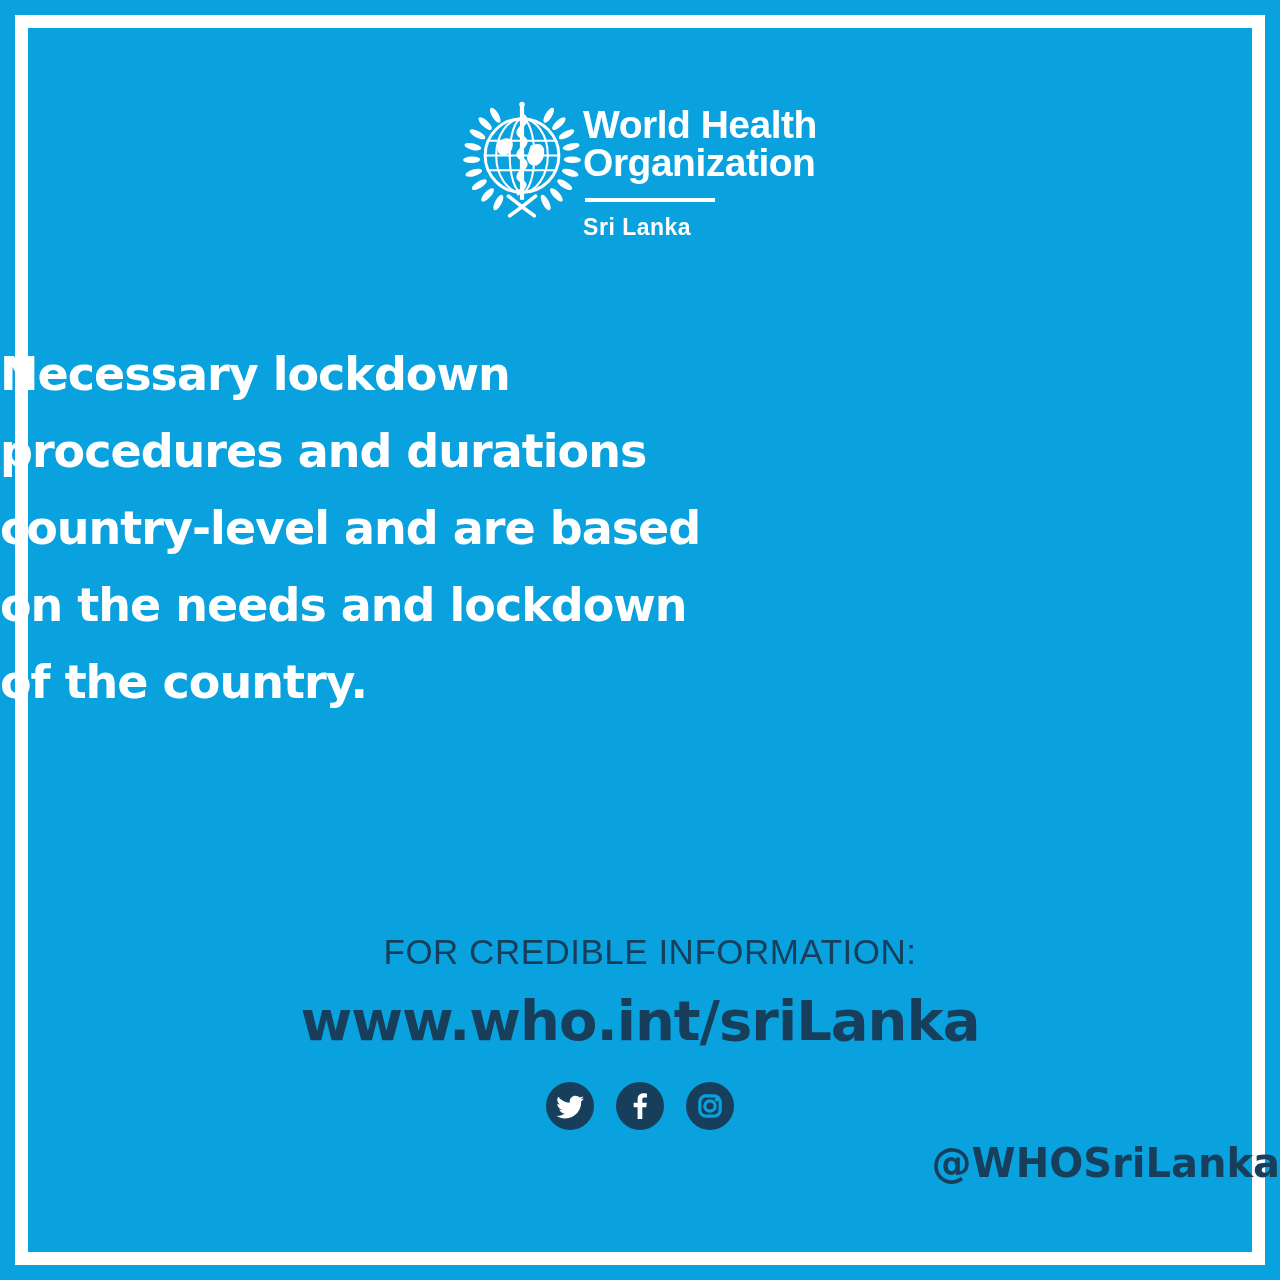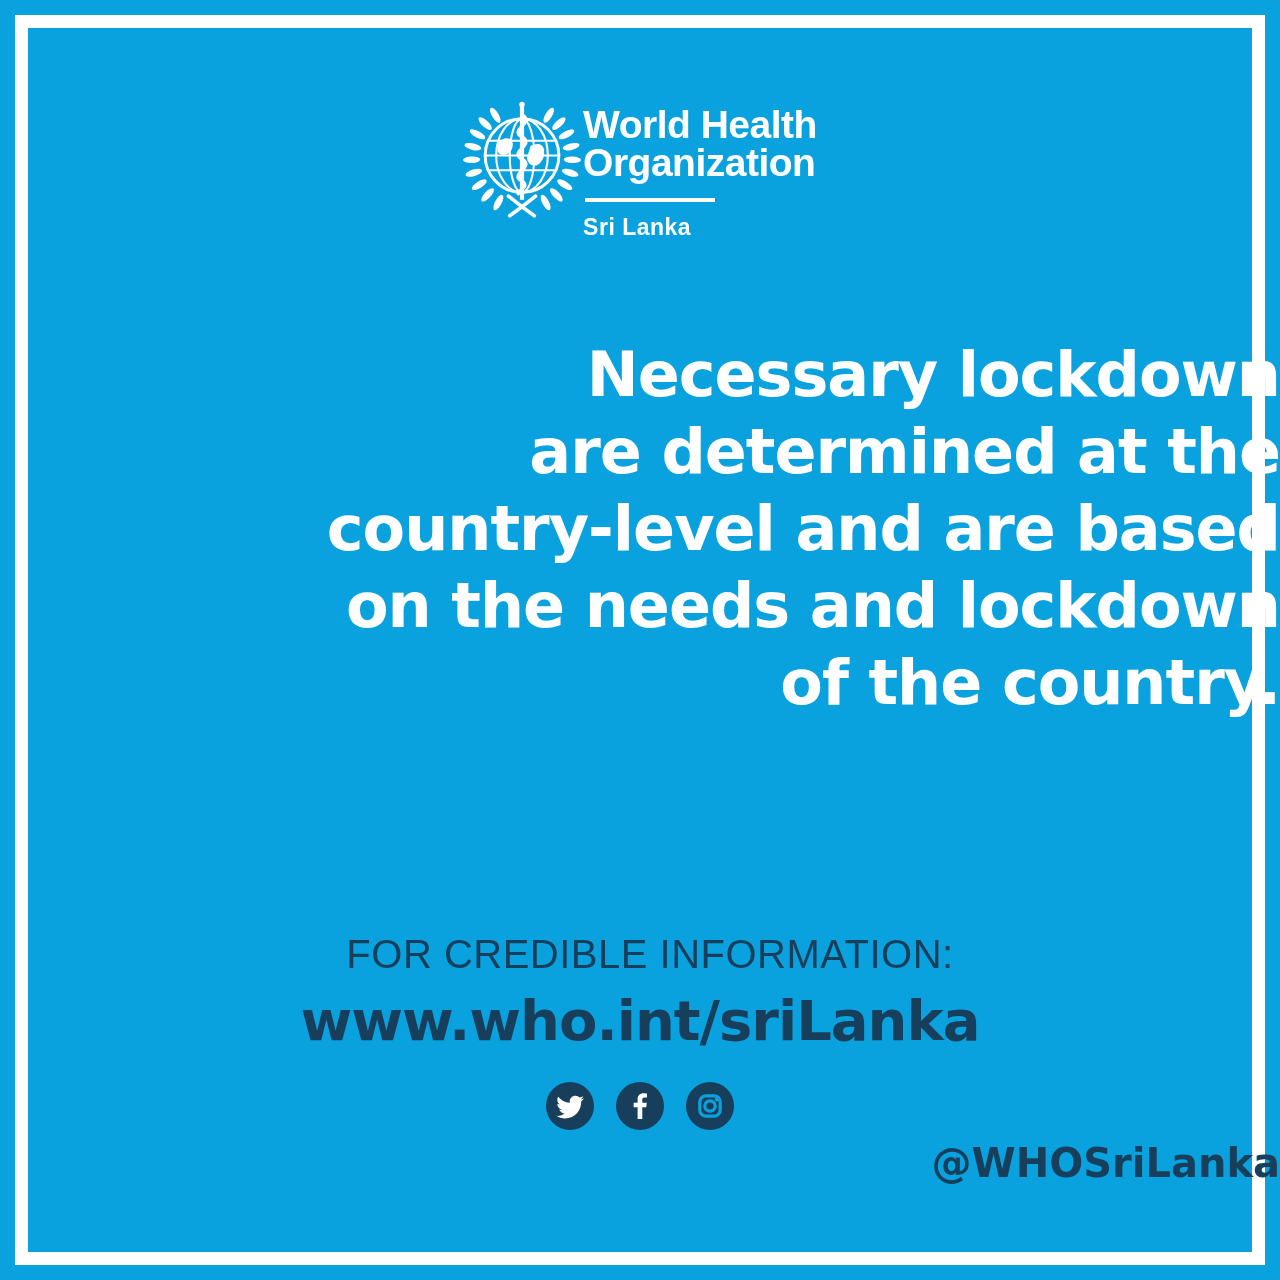--- a/index.html
+++ b/index.html
@@ -45,35 +45,35 @@
   }
   .logo-country{
     font-size:23px;
     font-weight:700;
     letter-spacing:0.5px;
   }
   
   .message{
     position:absolute;
     top:336px;left:0;right:0;
-    text-align:right;
+    text-align:left;
     color:var(--light);
     font-family:"DejaVu Sans","Liberation Sans",sans-serif;
     font-weight:700;
-    font-size:62px;
+    font-size:46px;
     line-height:77px;
     letter-spacing:-1px;
   }
   
   .info-label{
     position:absolute;
     top:932px;left:0;right:0;
     text-align:center;
     color:var(--dark);
-    font-size:40px;
+    font-size:35px;
     font-weight:400;
     letter-spacing:0.5px;
     margin-left:20px;
   }
   .info-url{
     position:absolute;
     top:988px;left:0;right:0;
     text-align:center;
     color:var(--dark);
     font-family:"DejaVu Sans","Liberation Sans",sans-serif;
@@ -190,21 +190,21 @@
   <span class="logo-textblock">
     <div class="logo-name">World Health</div>
     <div class="logo-name">Organization</div>
     <div class="logo-rule"></div>
     <div class="logo-country">Sri Lanka</div>
   </span>
 </div>
 
 <div class="message">
   <div>Necessary lockdown</div>
-  <div>are determined at the</div>
+  <div>procedures and durations</div>
   <div>country-level and are based</div>
   <div>on the needs and lockdown</div>
   <div>of the country.</div>
 </div>
 
 <div class="info-label">FOR CREDIBLE INFORMATION:</div>
 <div class="info-url">www.who.int/sriLanka</div>
 
 <div class="social-row">
   <span>

